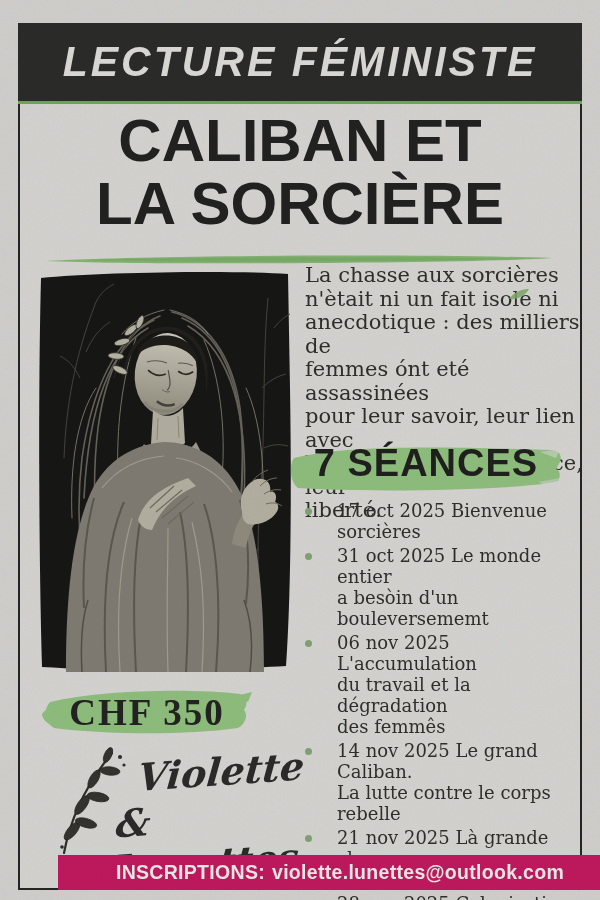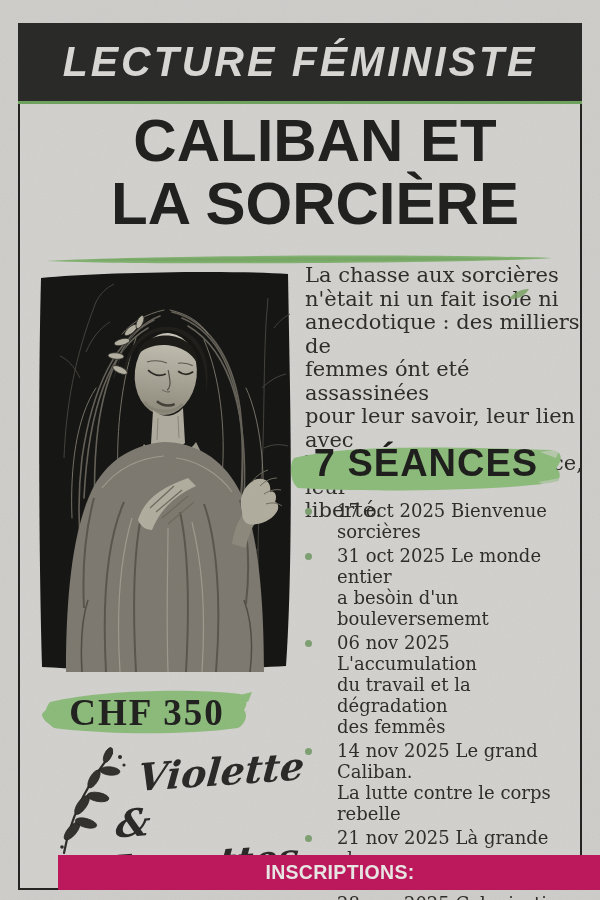--- a/index.html
+++ b/index.html
@@ -19,21 +19,21 @@
   }
   .band-top span{
     font-family:"Liberation Sans",sans-serif;font-weight:900;font-size:41px;
     letter-spacing:3px;color:#d9d8d5;transform:scaleY(1.03);
   }
   .green-rule{position:absolute;left:-2px;top:76px;width:564px;height:3px;background:#6fa35e;}
   
   .title{
     position:absolute;top:84px;left:0;width:100%;text-align:center;
     font-family:"Liberation Sans",sans-serif;font-weight:900;font-size:60px;
-    line-height:63px;color:#21211f;letter-spacing:0;margin-left:15px;
+    line-height:63px;color:#21211f;letter-spacing:0;
   }
   .underline-brush{position:absolute;left:24px;top:228px;width:512px;height:14px;}
   
   .illustration{position:absolute;left:16px;top:243px;width:258px;height:404px;}
   
   .intro{
     position:absolute;left:285px;top:239px;width:278px;
     font-size:21px;line-height:23.5px;color:#2f2e2b;white-space:pre-line;
   }
   .leaf-accent{position:absolute;left:487px;top:262px;width:24px;height:14px;}
@@ -287,20 +287,21 @@
           <circle cx="72" cy="22" r="1.6"></circle>
           <circle cx="10" cy="104" r="1.8"></circle>
       </g>
     </svg>
     <div class="logo-script logo-line1">Violette</div>
     <div class="logo-script logo-line2">&amp; Lunettes</div>
   </div>
 
   <div class="band-bottom">
     <span>INSCRIPTIONS:</span>
+    <span>violette.lunettes@outlook.com</span>
   </div>
 
 </div>
 
 <svg class="grain" width="600" height="900">
   <filter id="gr">
       <feTurbulence type="fractalNoise" baseFrequency="0.8" numOctaves="2" stitchTiles="stitch"></feTurbulence>
     </filter>
   <rect width="600" height="900" filter="url(#gr)" opacity="0.07"></rect>
 </svg>

